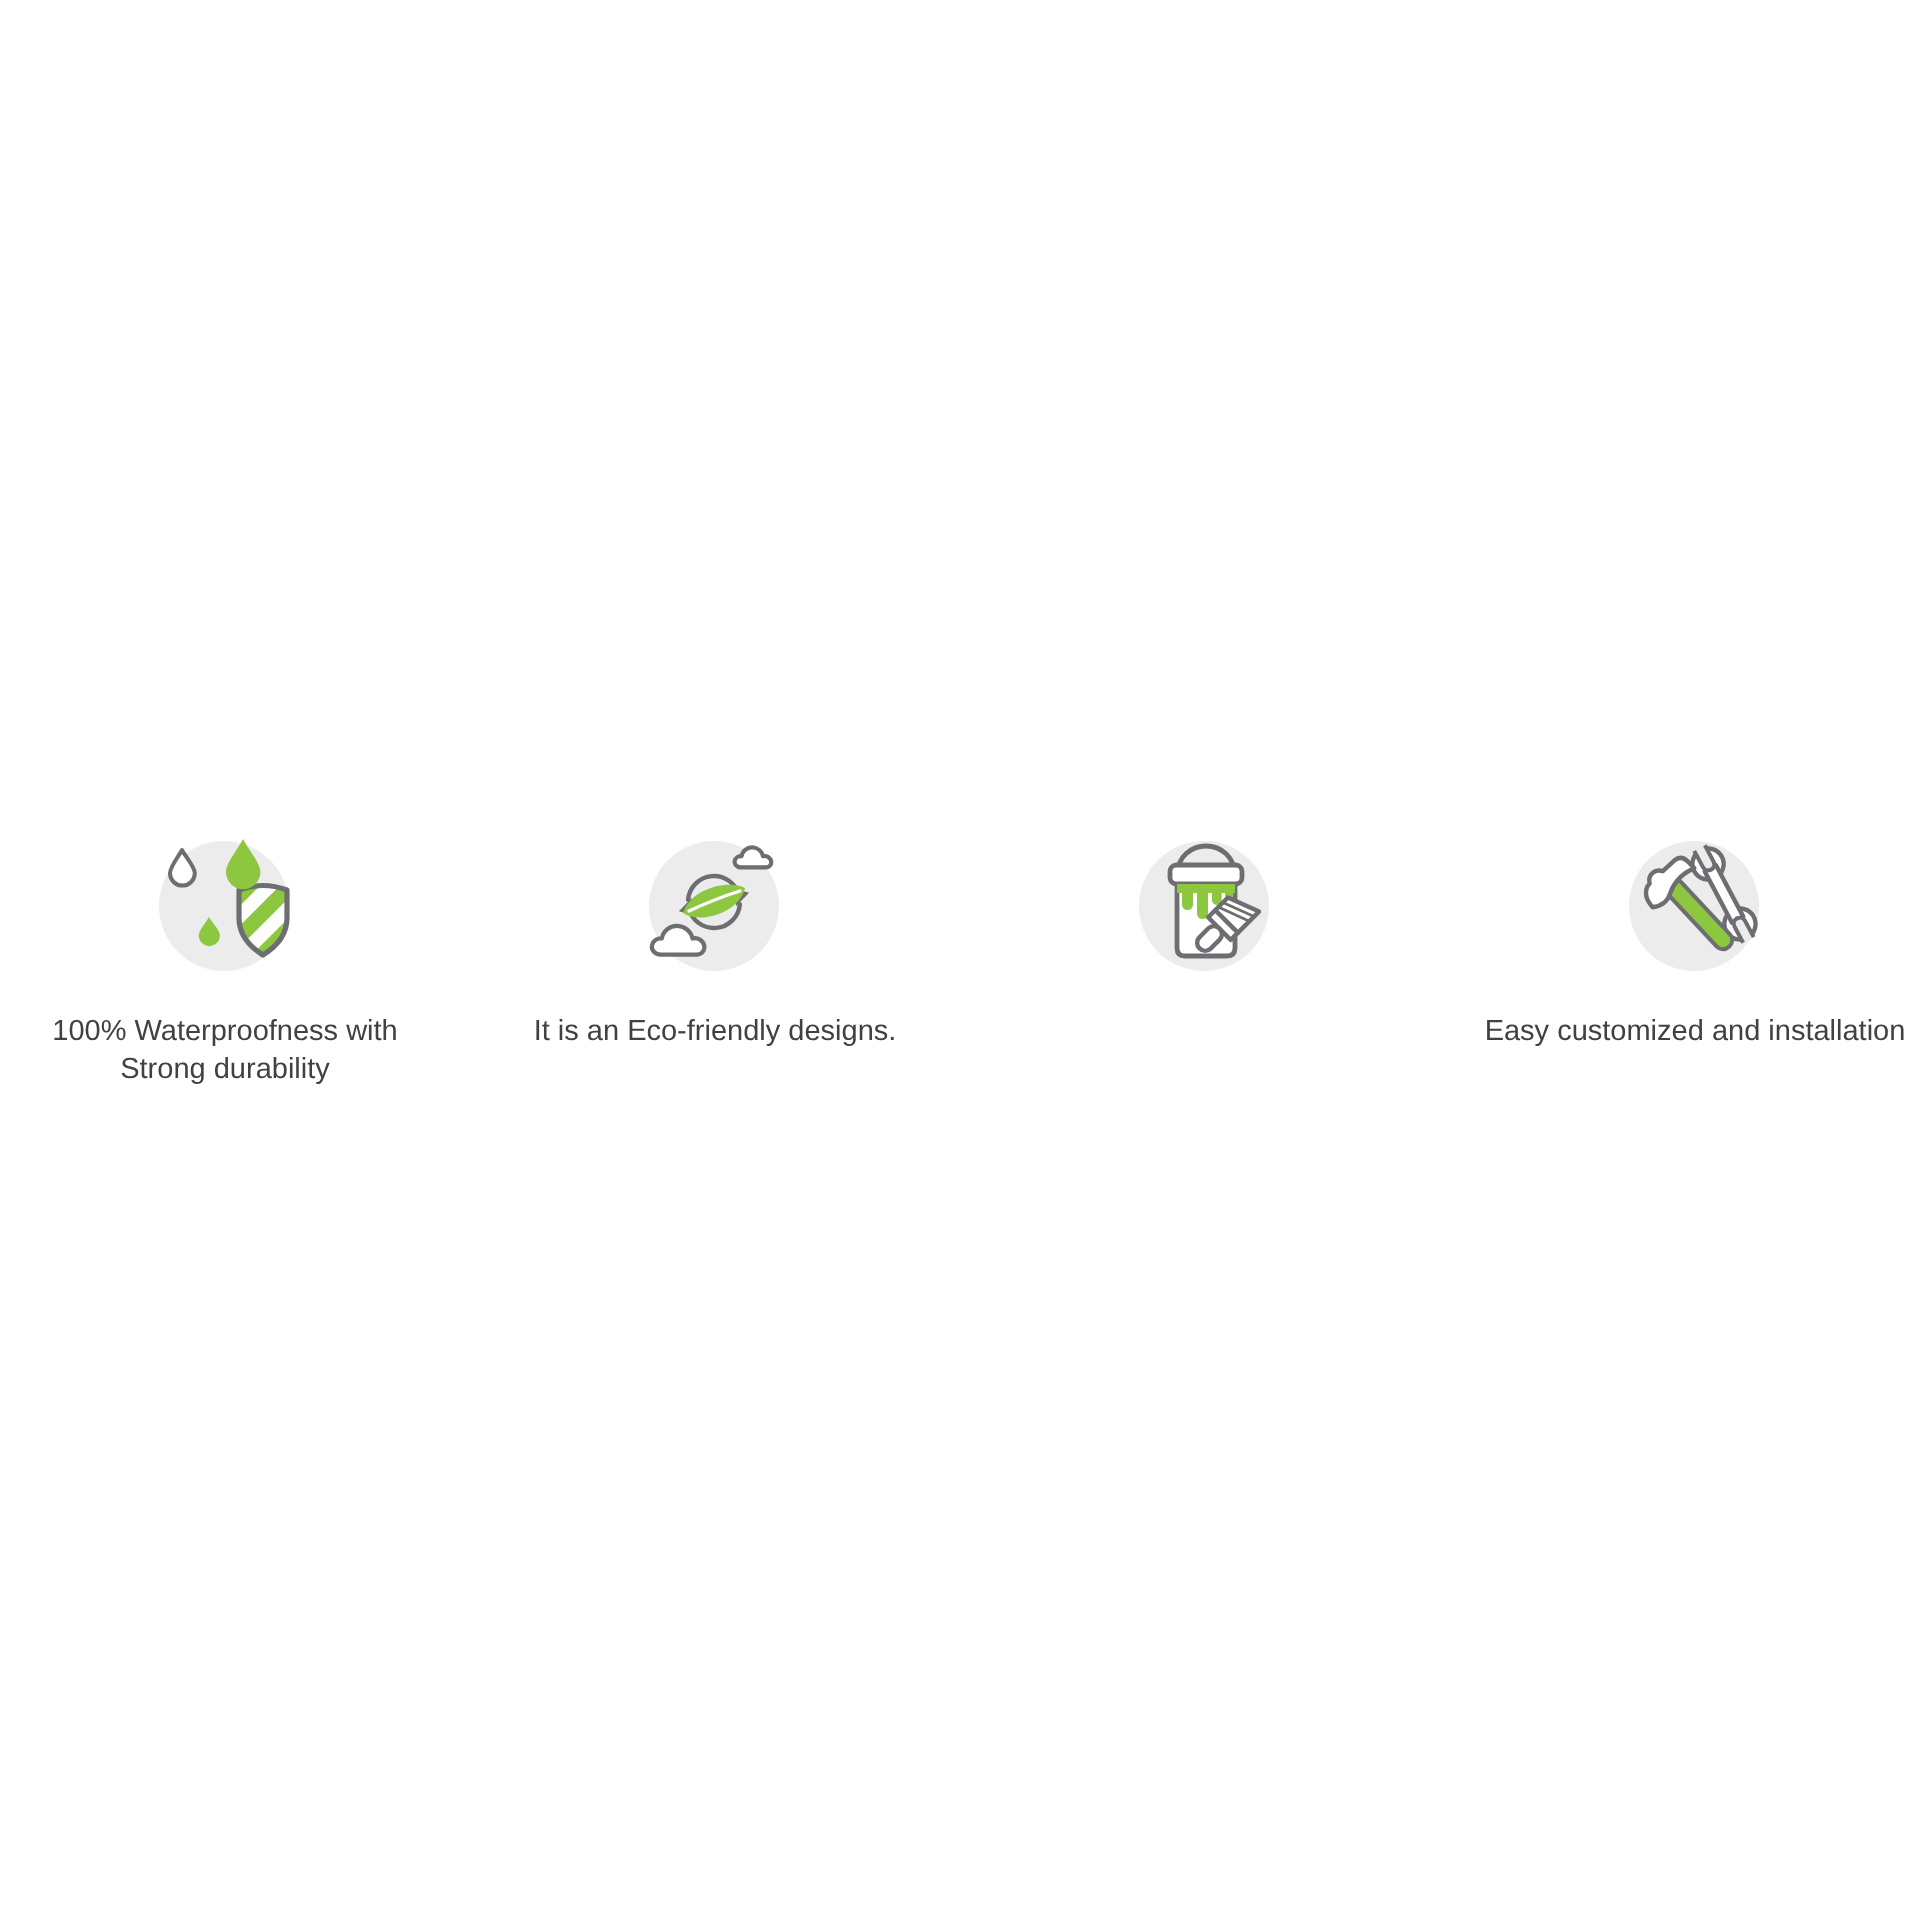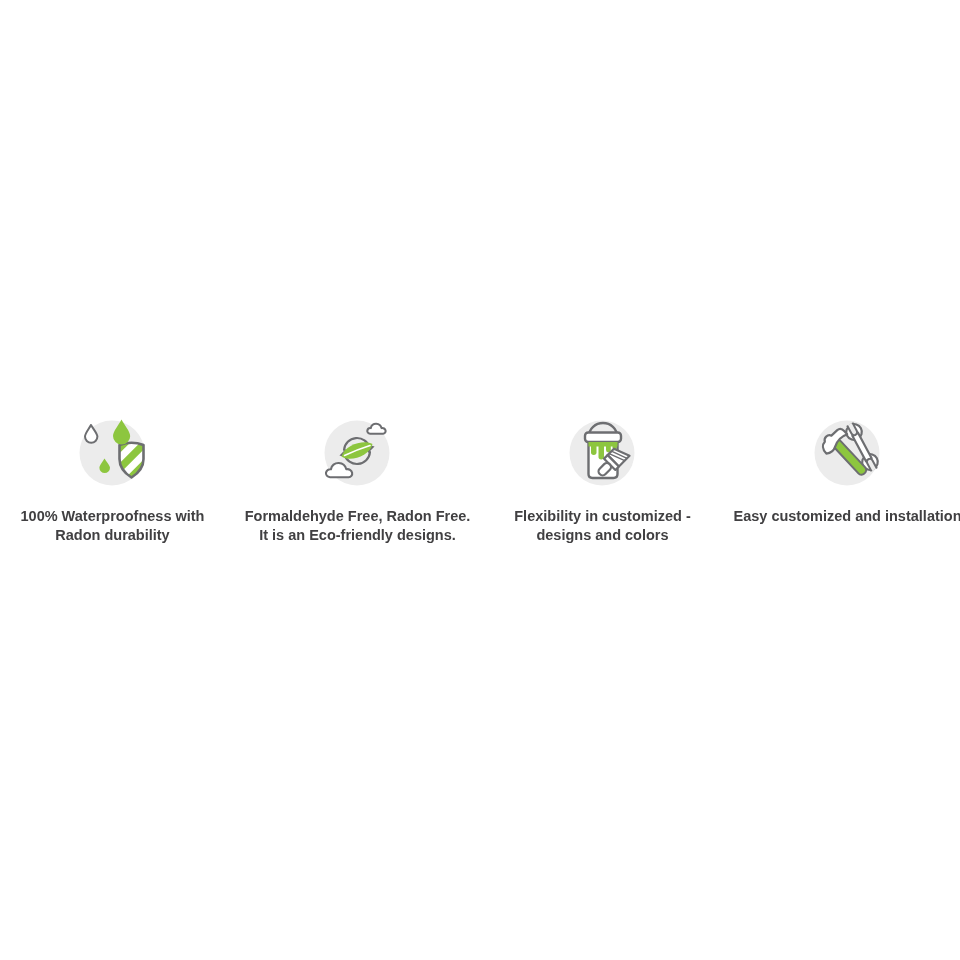--- a/index.html
+++ b/index.html
@@ -11,21 +11,21 @@
   .features{
     position:absolute;left:-10px;top:416px;width:980px;
     display:flex;flex-direction:row;
   }
   .feature{
     width:245px;display:flex;flex-direction:column;align-items:center;
   }
   .feature svg{width:76px;height:76px;display:block;}
   .caption{
     margin-top:15px;
-    font-weight:bold;font-size:14.5px;line-height:19px;
+    font-weight:normal;font-size:14.5px;line-height:19px;
     color:var(--color-text,#414042);
     text-align:center;
   }
   .caption span{display:block;}
   
   .bg{fill:var(--color-circle,#ececec);}
   .green{fill:var(--color-green,#8dc63f);}
   .ln{fill:none;stroke:var(--color-outline,#6d6e71);stroke-linecap:round;stroke-linejoin:round;}
   .wfill{fill:#ffffff;stroke:var(--color-outline,#6d6e71);stroke-linecap:round;stroke-linejoin:round;}
   .gfill{fill:var(--color-outline,#6d6e71);}
@@ -52,42 +52,41 @@
           <rect class="green" x="34" y="52" width="46" height="7.5"></rect>
         </g>
       </g>
       <path class="ln" stroke-width="2.6" d="M44.5 29 Q56.5 24.5 68.5 29 L68.5 43 Q68.5 54 56.5 61.5 Q44.5 54 44.5 43 Z"></path>
       <path class="green" d="M46.5 3.5 C44 8.5 38 15.5 38 20 A8.6 8.6 0 0 0 55.2 20 C55.2 15.5 49 8.5 46.5 3.5 Z"></path>
       <path class="wfill" stroke-width="2" d="M16 9 C14.2 12.4 10 17.4 10 20.6 A6.2 6.2 0 0 0 22.4 20.6 C22.4 17.4 17.8 12.4 16 9 Z"></path>
       <path class="green" d="M29.5 42.5 C28 45.2 24.4 49.2 24.4 51.8 A5.3 5.3 0 0 0 35 51.8 C35 49.2 31 45.2 29.5 42.5 Z"></path>
     </svg>
     <div class="caption">
       <span>100% Waterproofness with</span>
-      <span>Radon durability</span>
+      <span>Strong durability</span>
     </div>
   </div>
 
   <div class="feature">
     <svg viewBox="0 0 76 76" aria-hidden="true">
       <circle class="bg" cx="37" cy="37" r="32.5"></circle>
       <path class="ln" stroke-width="2.2" d="M24.05 33.87 A13 13 0 0 1 49.56 31.64"></path>
       <polygon class="gfill" points="0,5.5 -4.5,-2.5 4.5,-2.5" transform="translate(49.56 31.64) rotate(15)"></polygon>
       <path class="ln" stroke-width="2.2" d="M49.95 36.13 A13 13 0 0 1 24.44 38.36"></path>
       <polygon class="gfill" points="0,5.5 -4.5,-2.5 4.5,-2.5" transform="translate(24.44 38.36) rotate(195)"></polygon>
       <path class="green" d="M21.5 40.5 C25 28.5 44 23.5 52.5 28 C50 40 30 46.5 21.5 40.5 Z"></path>
       <path d="M24.5 39.5 C32 36 42 32 50 29.5" fill="none" stroke="#ffffff" stroke-width="1.6" stroke-linecap="round"></path>
       <g transform="translate(47 6) scale(1.22)">
         <path class="wfill" stroke-width="1.7" d="M2.6 9.6 C1 9.4 0 8.2 0.3 6.9 C0.6 5.6 1.9 4.8 3.1 5 C3.4 2.9 5.3 1.3 7.6 1.4 C9.7 1.5 11.4 3 11.9 5 C13.4 4.6 14.9 5.6 15.2 7 C15.5 8.4 14.5 9.5 13.2 9.6 Z"></path>
       </g>
       <g transform="translate(5.5 44.5) scale(1.75)">
         <path class="wfill" stroke-width="1.2" d="M2.6 9.6 C1 9.4 0 8.2 0.3 6.9 C0.6 5.6 1.9 4.8 3.1 5 C3.4 2.9 5.3 1.3 7.6 1.4 C9.7 1.5 11.4 3 11.9 5 C13.4 4.6 14.9 5.6 15.2 7 C15.5 8.4 14.5 9.5 13.2 9.6 Z"></path>
       </g>
     </svg>
     <div class="caption">
-      <span>Formaldehyde Free, Radon Free.</span>
       <span>It is an Eco-friendly designs.</span>
     </div>
   </div>
 
   <div class="feature">
     <svg viewBox="0 0 76 76" aria-hidden="true">
       <circle class="bg" cx="37" cy="37" r="32.5"></circle>
       <path class="ln" stroke-width="2.4" d="M24 20 A14 13 0 0 1 52 20"></path>
       <path class="wfill" stroke-width="2.4" d="M23.5 26 H52.5 V58 Q52.5 62 48.5 62 H27.5 Q23.5 62 23.5 58 Z"></path>
       <rect class="wfill" stroke-width="2.4" x="20" y="16.5" width="36" height="9.5" rx="3.2"></rect>
@@ -96,24 +95,20 @@
       <rect class="green" x="33.5" y="26" width="5.5" height="17.5" rx="2.7"></rect>
       <rect class="green" x="41" y="26" width="4.8" height="10.5" rx="2.4"></rect>
       <rect class="green" x="47.5" y="26" width="4.2" height="7.5" rx="2.1"></rect>
       <g transform="translate(44 49) rotate(45)">
         <path class="wfill" stroke-width="2.2" d="M-8 -6 L-8 -15 L8 -21 L8 -6 Z"></path>
         <path class="ln" stroke-width="1.4" d="M-8 -11.5 L8 -17.5 M-8 -8.2 L8 -14.2"></path>
         <rect class="wfill" stroke-width="2.2" x="-8" y="-6" width="16" height="5"></rect>
         <rect class="wfill" stroke-width="2.2" x="-4" y="-1" width="8" height="14" rx="3.8"></rect>
       </g>
     </svg>
-    <div class="caption">
-      <span>Flexibility in customized -</span>
-      <span>designs and colors</span>
-    </div>
   </div>
 
   <div class="feature">
     <svg viewBox="0 0 76 76" aria-hidden="true">
       <circle class="bg" cx="37" cy="37" r="32.5"></circle>
       <g transform="translate(52 31) rotate(-28)">
         <circle class="wfill" stroke-width="2.2" cx="0" cy="-17" r="7.8"></circle>
         <circle class="wfill" stroke-width="2.2" cx="0" cy="17" r="7.8"></circle>
         <rect class="wfill" stroke-width="2.2" x="-3.2" y="-14.5" width="6.4" height="29"></rect>
         <path class="notch" stroke-width="2" d="M-3 -26 L-3 -16.8 A3 3 0 0 0 3 -16.8 L3 -26"></path>

